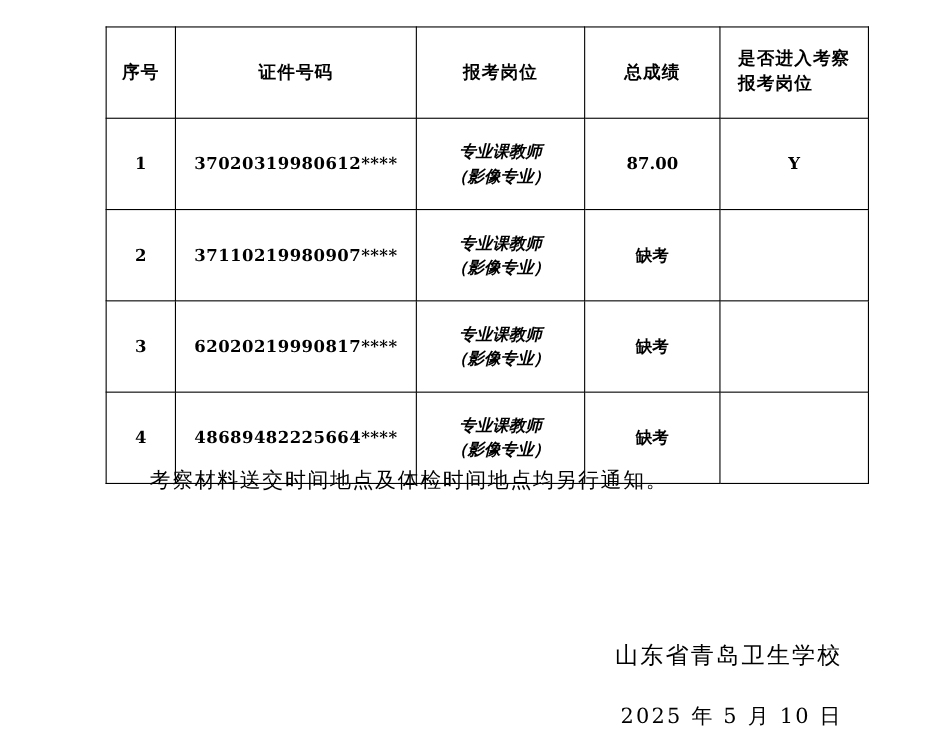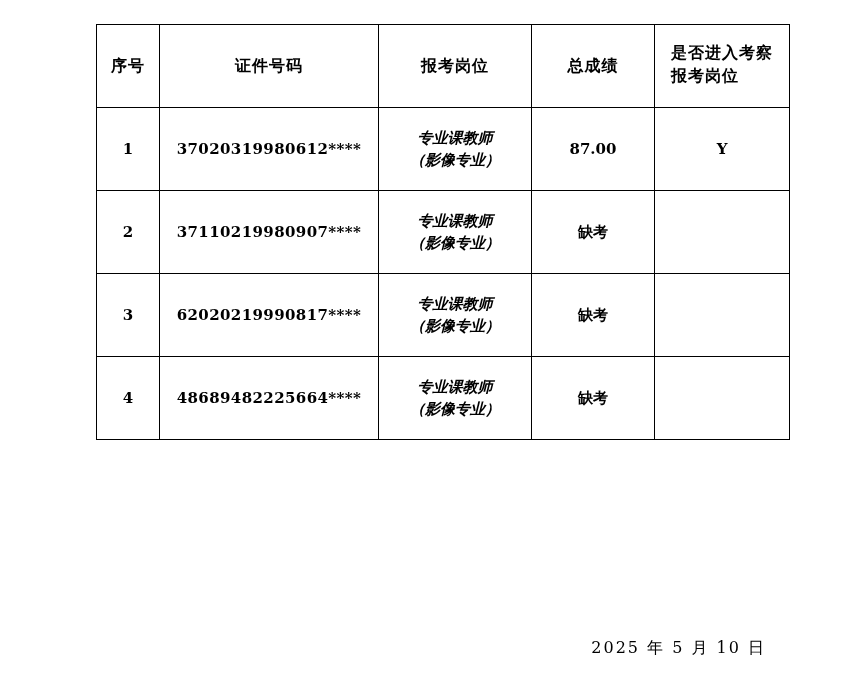--- a/index.html
+++ b/index.html
@@ -87,21 +87,21 @@
     position: absolute;
     right: 78px;
     top: 582px;
     font-size: 21px;
     letter-spacing: 2px;
   }
   .sign-date {
     position: absolute;
     right: 78px;
     top: 638px;
-    font-size: 16px;
+    font-size: 19px;
     letter-spacing: 2px;
   }
 </style>
 </head>
 <body>
 
 <div class="page">
 
   <table class="result-table">
     <thead>
@@ -153,16 +153,18 @@
         <td class="col-post post-cell">
           <span>专业课教师</span>
           <span>（影像专业）</span>
         </td>
         <td class="col-score">缺考</td>
         <td class="col-flag"></td>
       </tr>
     </tbody>
   </table>
 
+  <div class="note">考察材料送交时间地点及体检时间地点均另行通知。</div>
 
+  <div class="sign-org">山东省青岛卫生学校</div>
   <div class="sign-date">2025 年 5 月 10 日</div>
 
 </div>
 
 </body></html>

